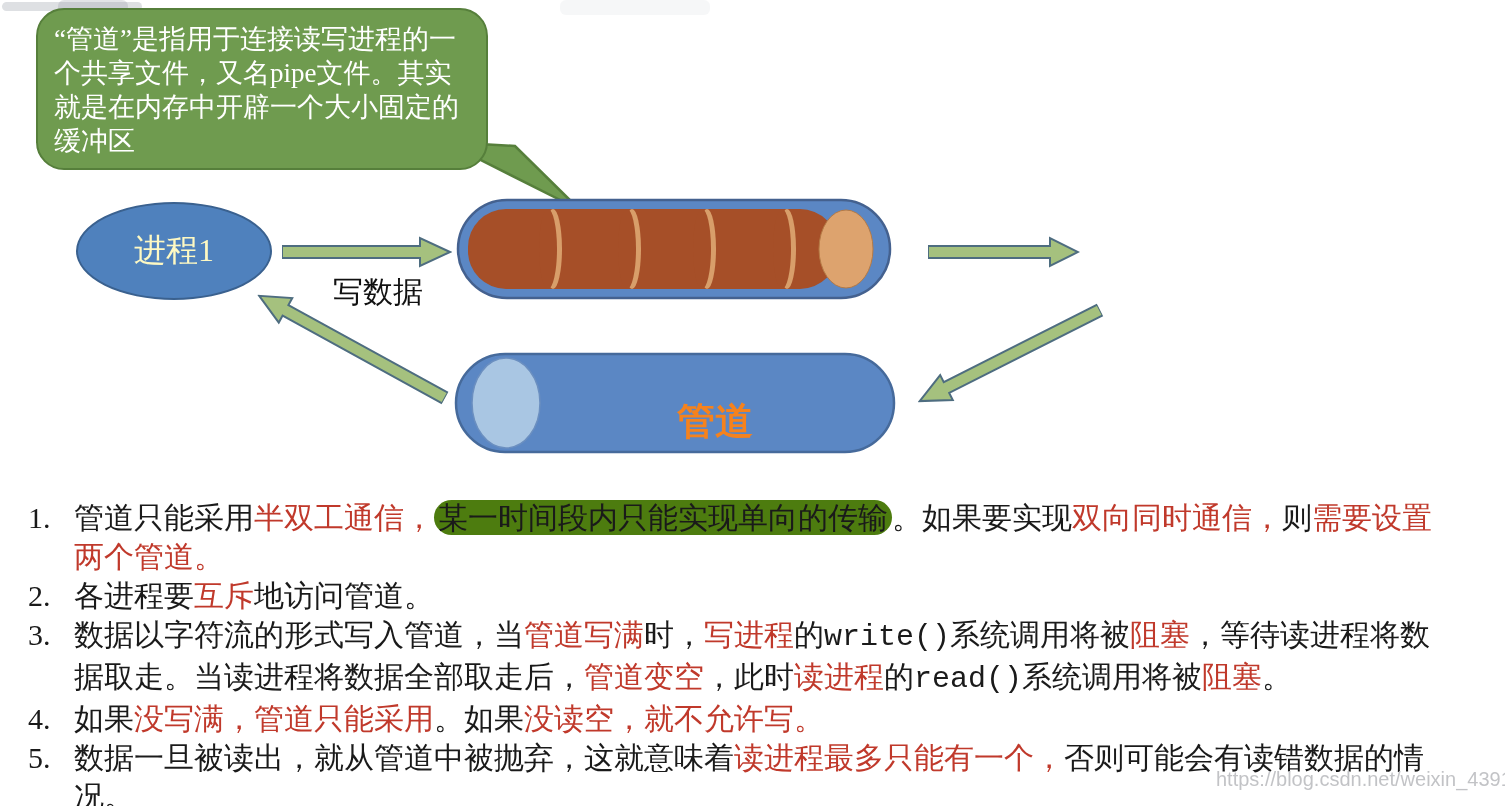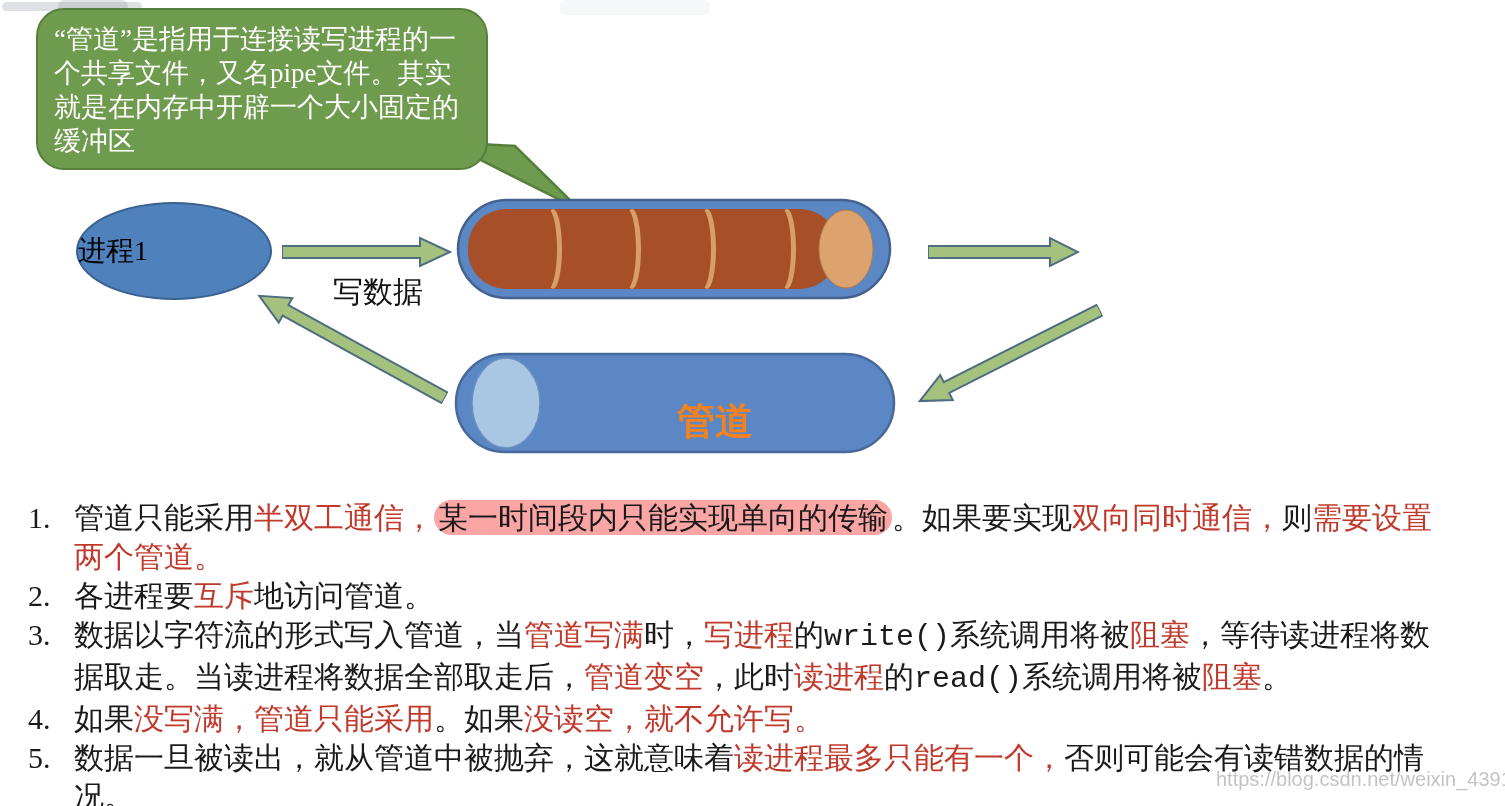--- a/index.html
+++ b/index.html
@@ -18,22 +18,22 @@
   .bubble-tail{position:absolute;left:420px;top:140px;width:170px;height:75px;}
   .bubble{
     position:absolute;left:36px;top:8px;width:452px;box-sizing:border-box;
     background:#6f9b4f;border:2px solid #567f3b;border-radius:28px;
     padding:12px 16px 10px 16px;color:#ffffff;font-size:27px;line-height:34px;
   }
 
   
   .proc{
     position:absolute;border-radius:50%;background:#4f81bd;border:2px solid #3a618f;
-    display:flex;align-items:center;
-    color:#000000;font-size:28px;
+    display:flex;align-items:center;justify-content:center;
+    color:#fef9c3;font-size:32px;
   }
   .proc1{left:76px;top:202px;width:192px;height:94px;}
   .proc2{left:1112px;top:212px;width:192px;height:88px;}
 
   .arrow-svg{position:absolute;}
   .arrow-return{left:445px;top:382px;transform:rotate(208.8deg);transform-origin:0 50%;}
   .arrow-right-diag{left:1100px;top:294px;transform:rotate(153.2deg);transform-origin:0 50%;}
 
   .flow-label{
     position:absolute;font-size:30px;color:#111;text-align:center;width:120px;
@@ -49,21 +49,21 @@
     font-family:"Liberation Sans","DejaVu Sans",sans-serif;font-weight:bold;
     font-size:38px;color:#f5821d;
   }
 
   
   .notes{position:absolute;left:28px;top:498px;width:1412px;font-size:30px;line-height:39px;}
   .note-item{display:flex;}
   .note-num{flex:0 0 46px;}
   .note-body{flex:1 1 auto;}
   .run-r{color:#c0392b;margin-top:48px;}
-  .run-hl{background:#fca5a5;border-radius:18px;padding:1px 4px;}
+  .run-hl{background:#4d7c0f;border-radius:18px;padding:1px 4px;}
   .run-en{font-family:Liberation Mono, monospace;}
 
   .csdn-watermark{
     position:absolute;left:1216px;top:768px;
     font-family:"Liberation Sans","DejaVu Sans",sans-serif;
     font-size:20px;color:rgba(187,189,192,0.9);white-space:nowrap;
   }
 </style>
 </head>
 <body>

